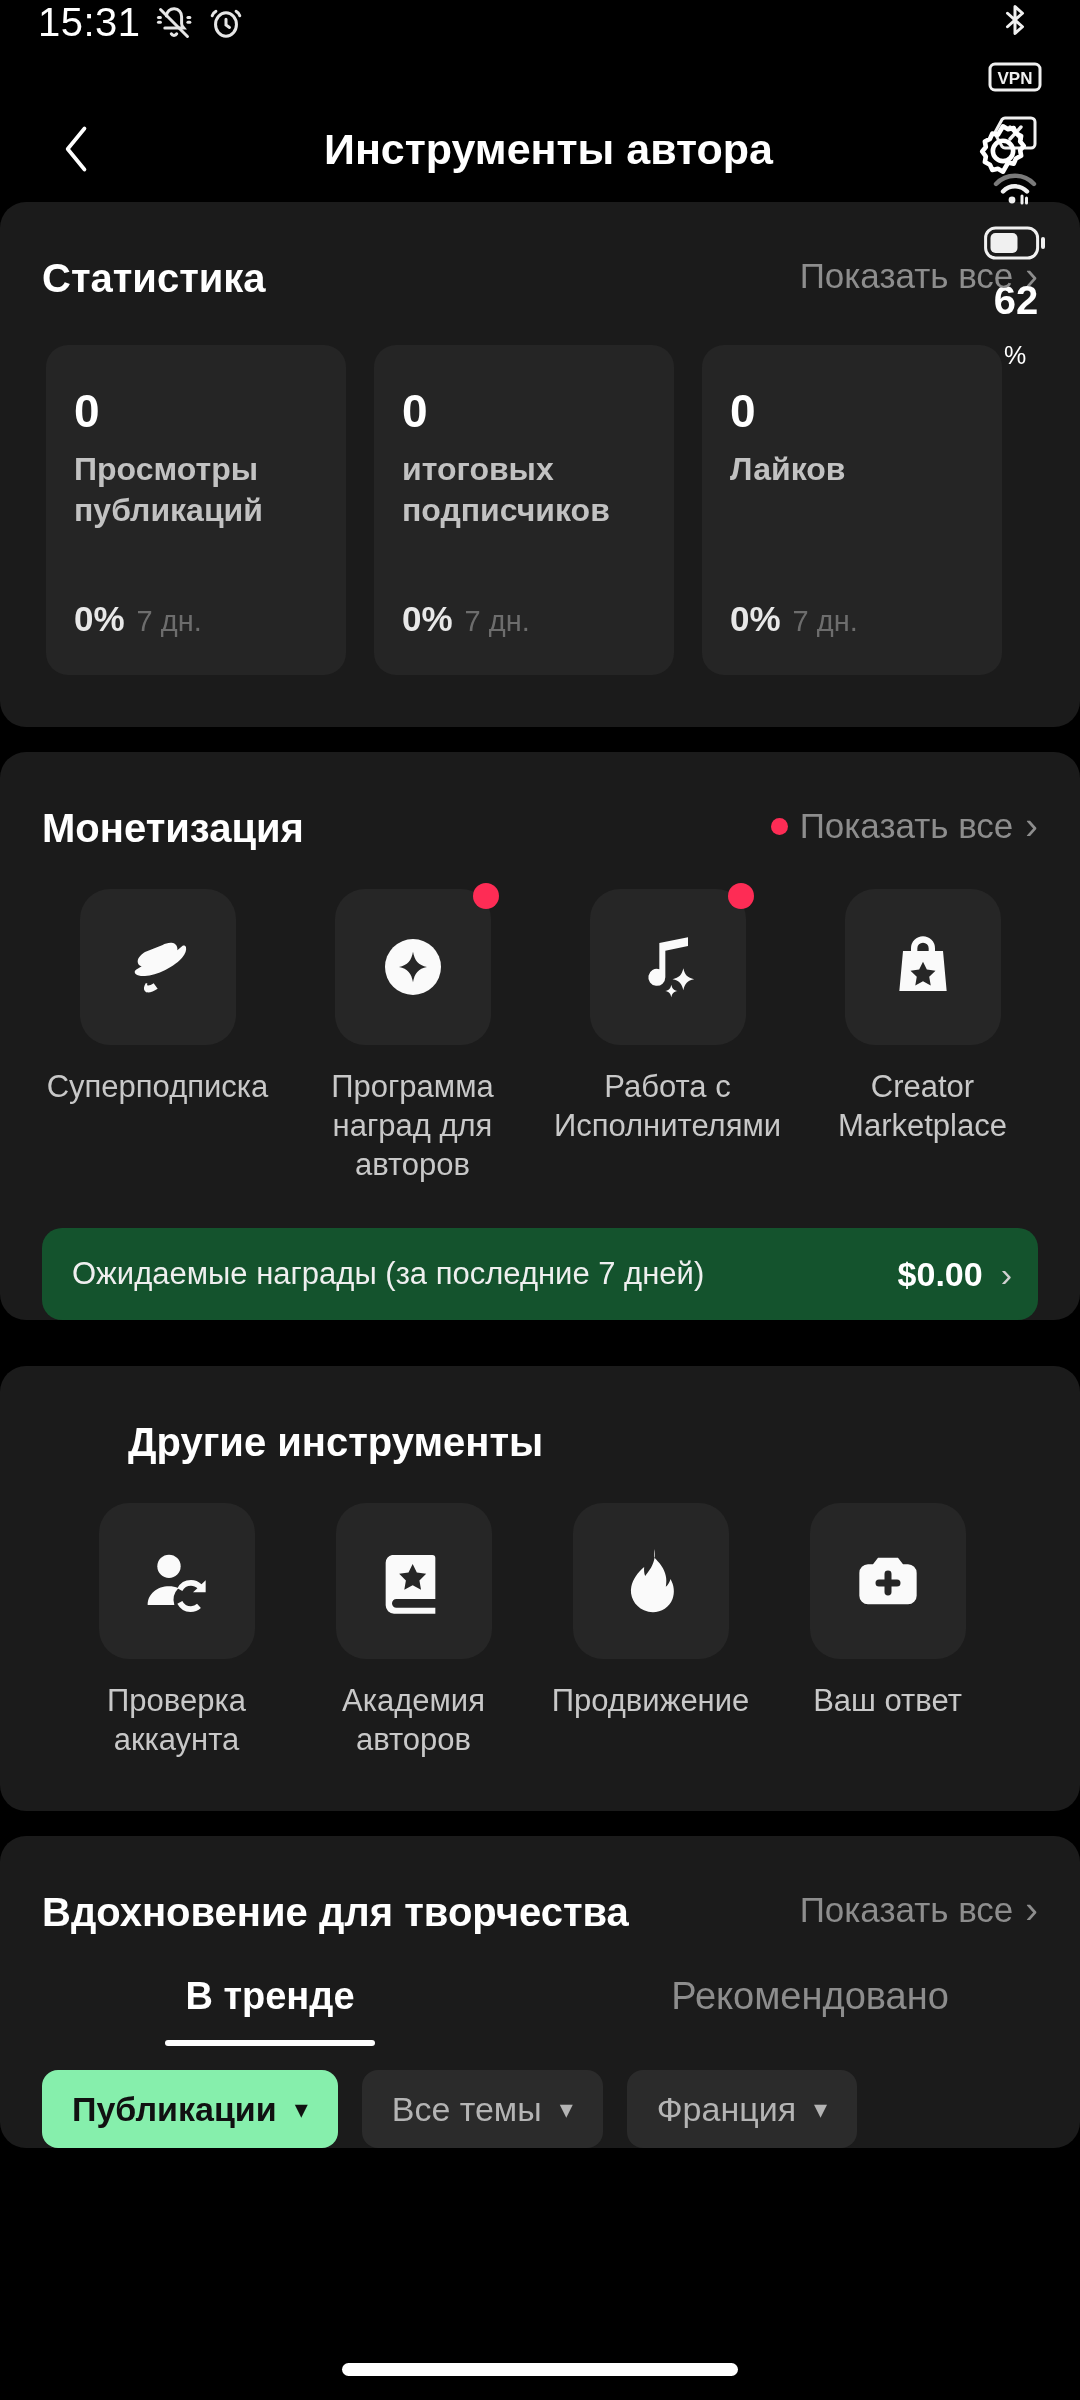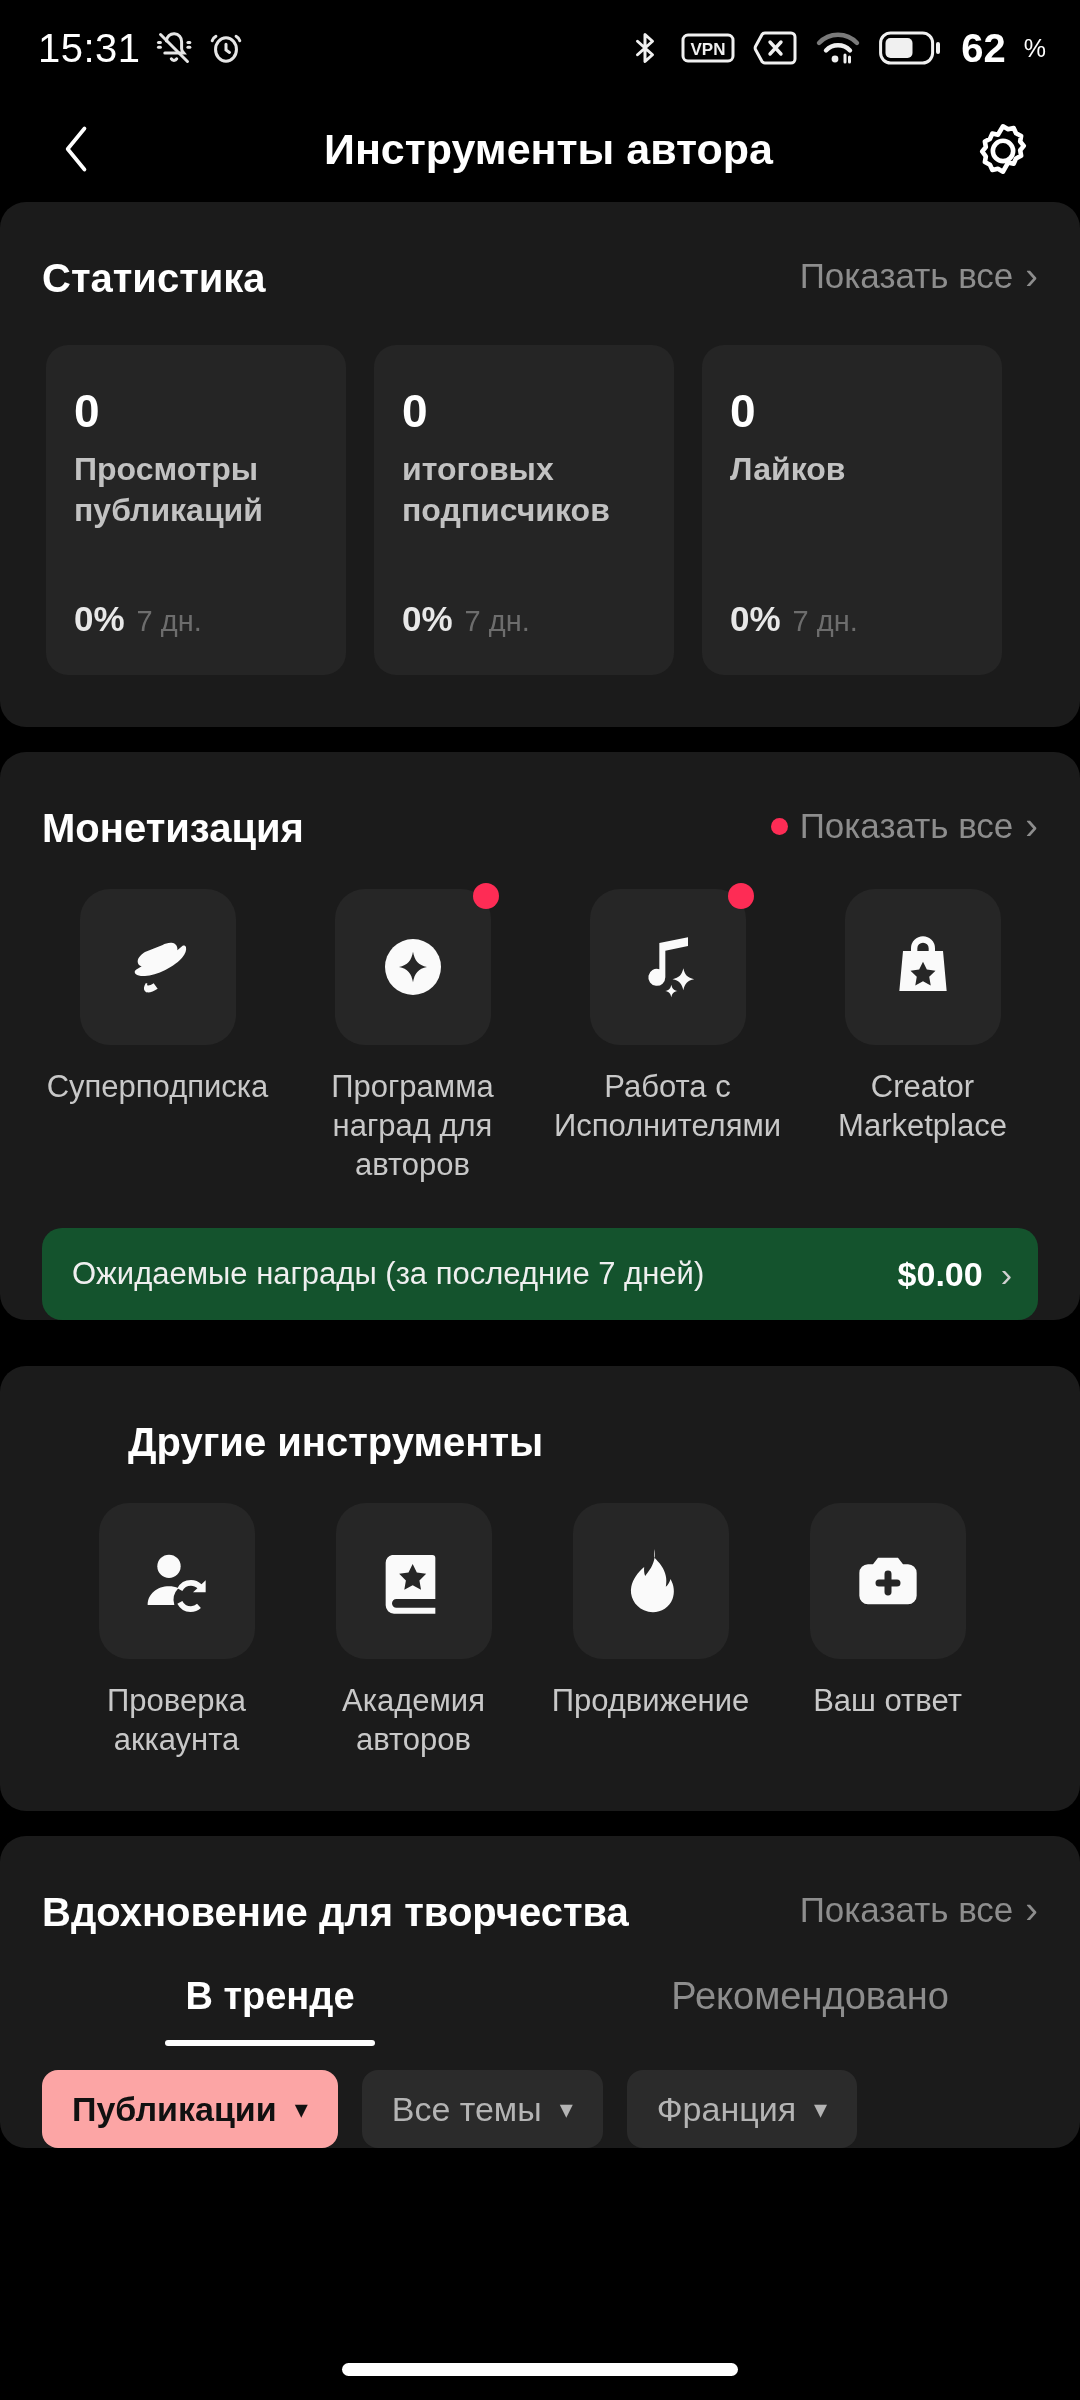--- a/index.html
+++ b/index.html
@@ -6,26 +6,26 @@
   html, body {
     width:1080px; height:2400px;
     background:#000;
     font-family:"Liberation Sans", sans-serif;
     overflow:hidden;
   }
   .screen { position:relative; width:1080px; height:2400px; background:#000; }
 
   
   .statusbar {
-    height:96px; display:flex; align-items:center;
+    height:96px; display:flex; align-items:flex-start;
     justify-content:space-between; padding:0 34px 0 38px;
   }
   .sb-left { display:flex; align-items:center; gap:14px; }
   .sb-time { color:#fff; font-size:40px; font-weight:400; letter-spacing:0.5px; }
-  .sb-right { display:flex; align-items:center; gap:18px; }
+  .sb-right { display:flex; align-items:center; gap:18px;flex-direction:column; }
   .sb-ico { display:inline-flex; align-items:center; justify-content:center; }
   .sb-batt-txt { color:#fff; font-size:40px; font-weight:700; margin-left:2px; }
   .sb-batt-pct { color:#fff; font-size:25px; font-weight:400; }
 
   
   .navbar {
     height:106px; display:flex; align-items:center;
     padding:0 42px; position:relative;
   }
   .nav-back { width:70px; height:70px; display:flex; align-items:center; justify-content:center; }
@@ -105,21 +105,21 @@
   .tab-txt.inactive { color:#8d8d8d; font-weight:400; }
   .tab-underline {
     position:absolute; bottom:0; left:50%; transform:translateX(-50%);
     width:210px; height:6px; background:#fff; border-radius:3px;
   }
   .chips { display:flex; gap:24px; padding:24px 0 0 42px; }
   .chip {
     height:78px; border-radius:16px; background:#2b2b2b;
     display:flex; align-items:center; gap:18px; padding:0 30px;
   }
-  .chip.active { background:#fca5a5; }
+  .chip.active { background:#86efac; }
   .chip-txt { color:#b4b4b4; font-size:34px; font-weight:400; white-space:nowrap; }
   .chip.active .chip-txt { color:#111; font-weight:700; }
   .chip-caret { color:#b4b4b4; font-size:26px; }
   .chip.active .chip-caret { color:#111; }
 
   
   .home-ind {
     position:absolute; bottom:24px; left:50%; transform:translateX(-50%);
     width:396px; height:13px; border-radius:7px; background:#fff;
   }

